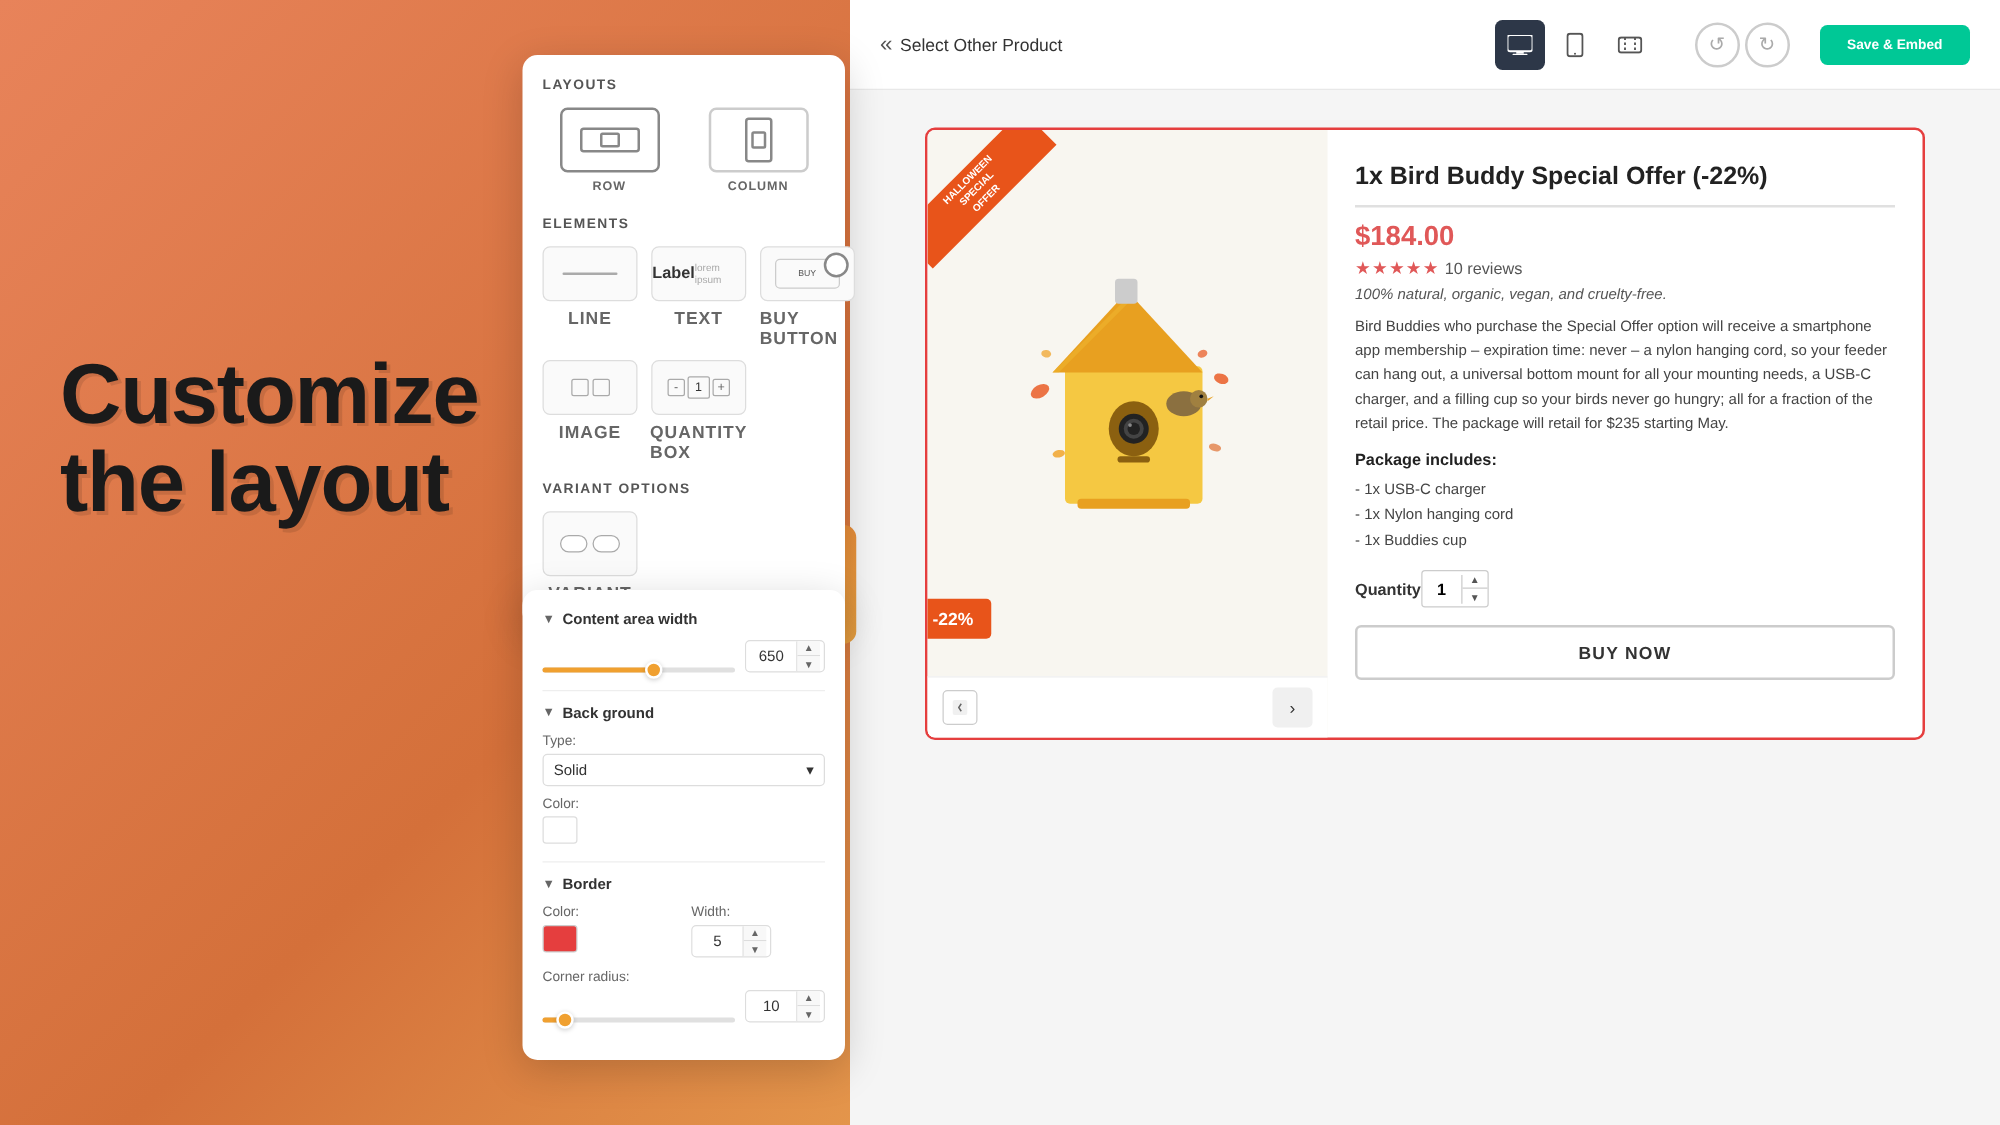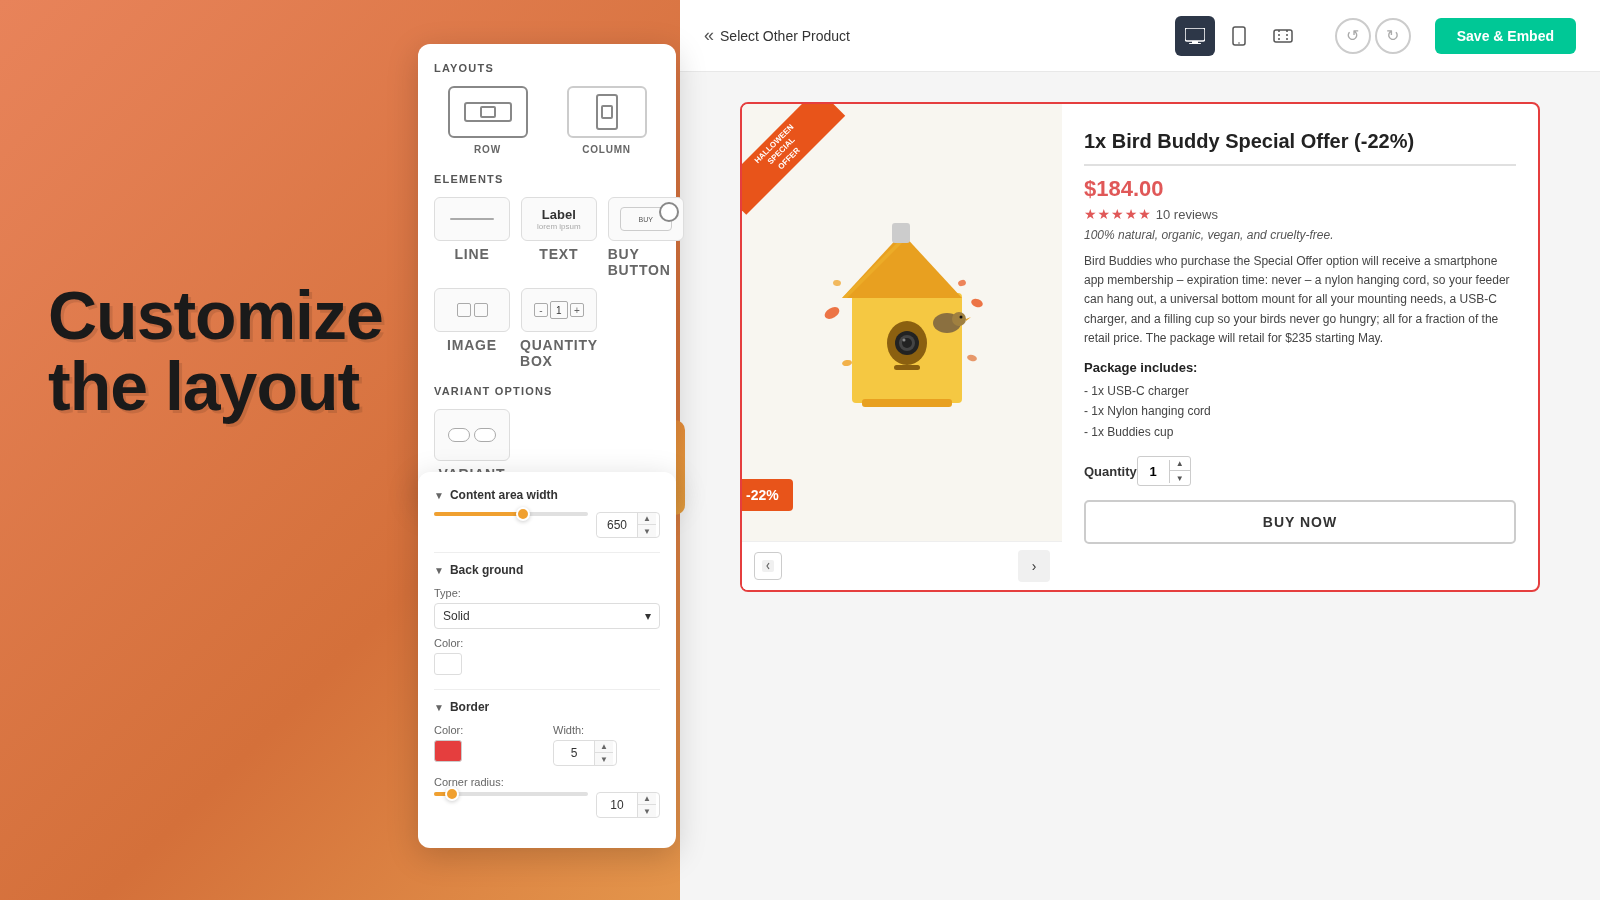--- a/index.html
+++ b/index.html
@@ -156,22 +156,21 @@
       text-transform: uppercase;
     }
     .line-el {
       width: 44px;
       height: 2px;
       background: #aaa;
       border-radius: 1px;
     }
     .text-el {
       display: flex;
-      flex-direction: column;
-      align-items: center;
+      flex-direction: row;
     }
     .text-el .label-big { font-size: 13px; font-weight: 700; color: #333; }
     .text-el .label-small { font-size: 8px; color: #aaa; }
     .buy-btn-el {
       width: 52px;
       height: 24px;
       border: 1.5px solid #ccc;
       border-radius: 4px;
       display: flex;
       align-items: center;
@@ -290,21 +289,21 @@
       font-size: 12px;
       font-weight: 600;
       color: #333;
     }
     .chevron {
       font-size: 10px;
       color: #666;
     }
     .slider-row {
       display: flex;
-      align-items: flex-start;
+      align-items: flex-end;
       gap: 8px;
       margin-bottom: 8px;
     }
     .slider-track {
       flex: 1;
       height: 4px;
       background: #e0e0e0;
       border-radius: 2px;
       position: relative;
     }
@@ -476,21 +475,21 @@
       justify-content: center;
       font-size: 16px;
       color: #aaa;
     }
     .save-embed-btn {
       background: #00c896;
       color: #fff;
       border: none;
       border-radius: 6px;
       padding: 10px 22px;
-      font-size: 14px;
+      font-size: 11px;
       font-weight: 700;
       cursor: pointer;
       margin-left: 8px;
       white-space: nowrap;
     }
 
     
     .product-preview {
       padding: 30px 60px;
     }

